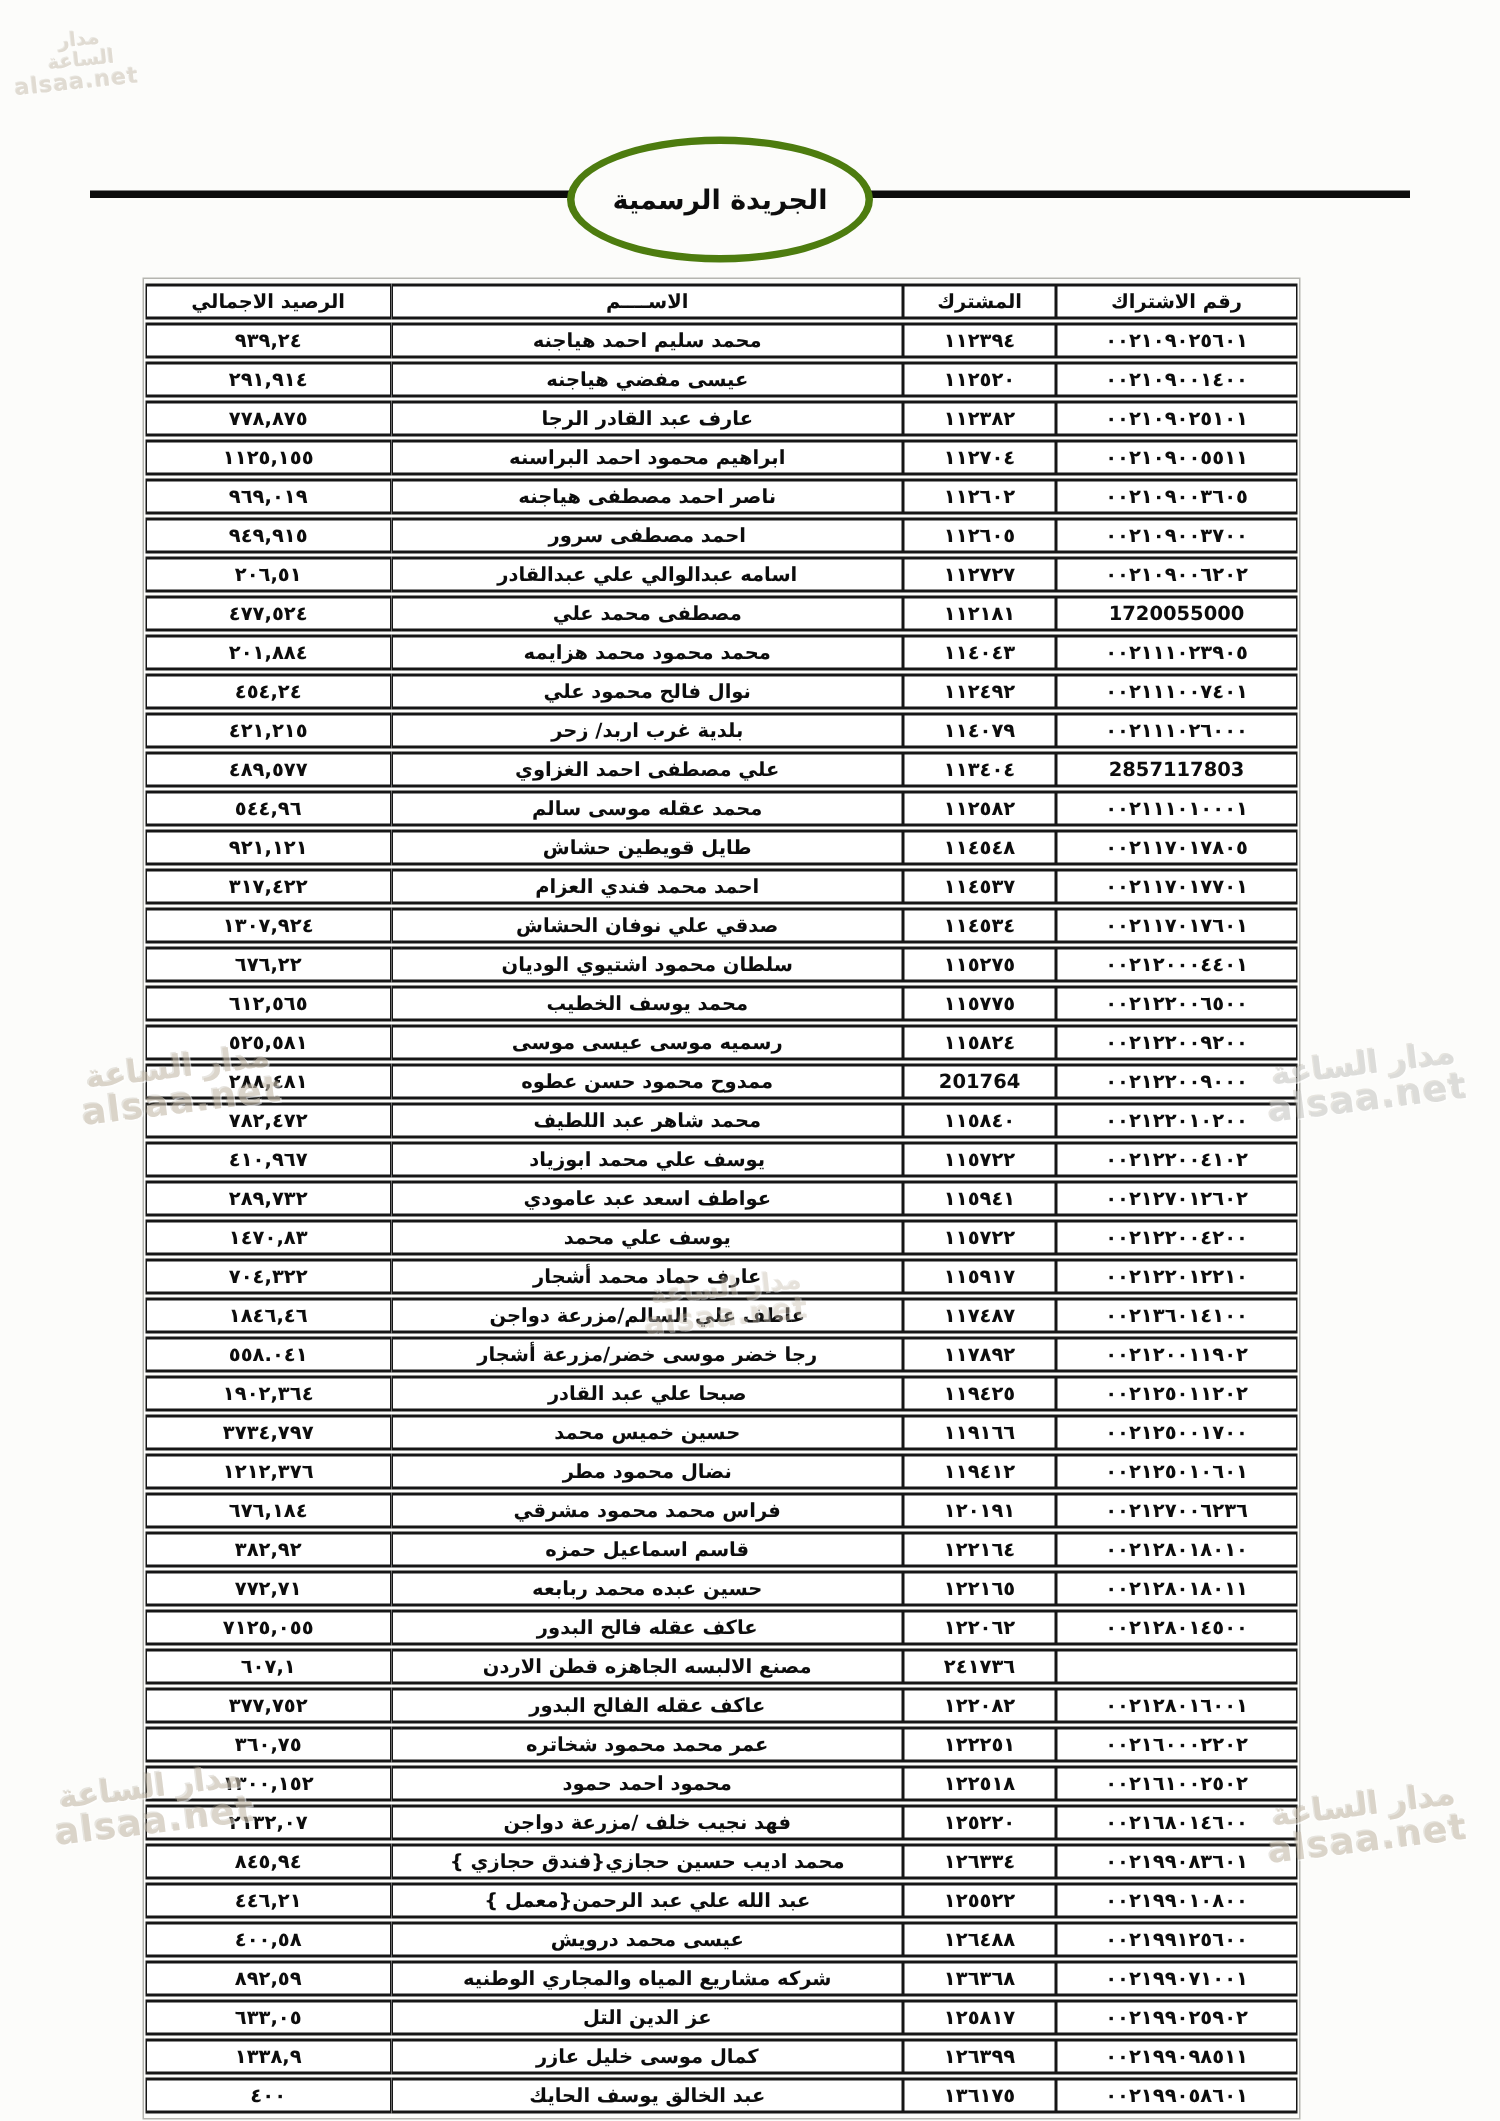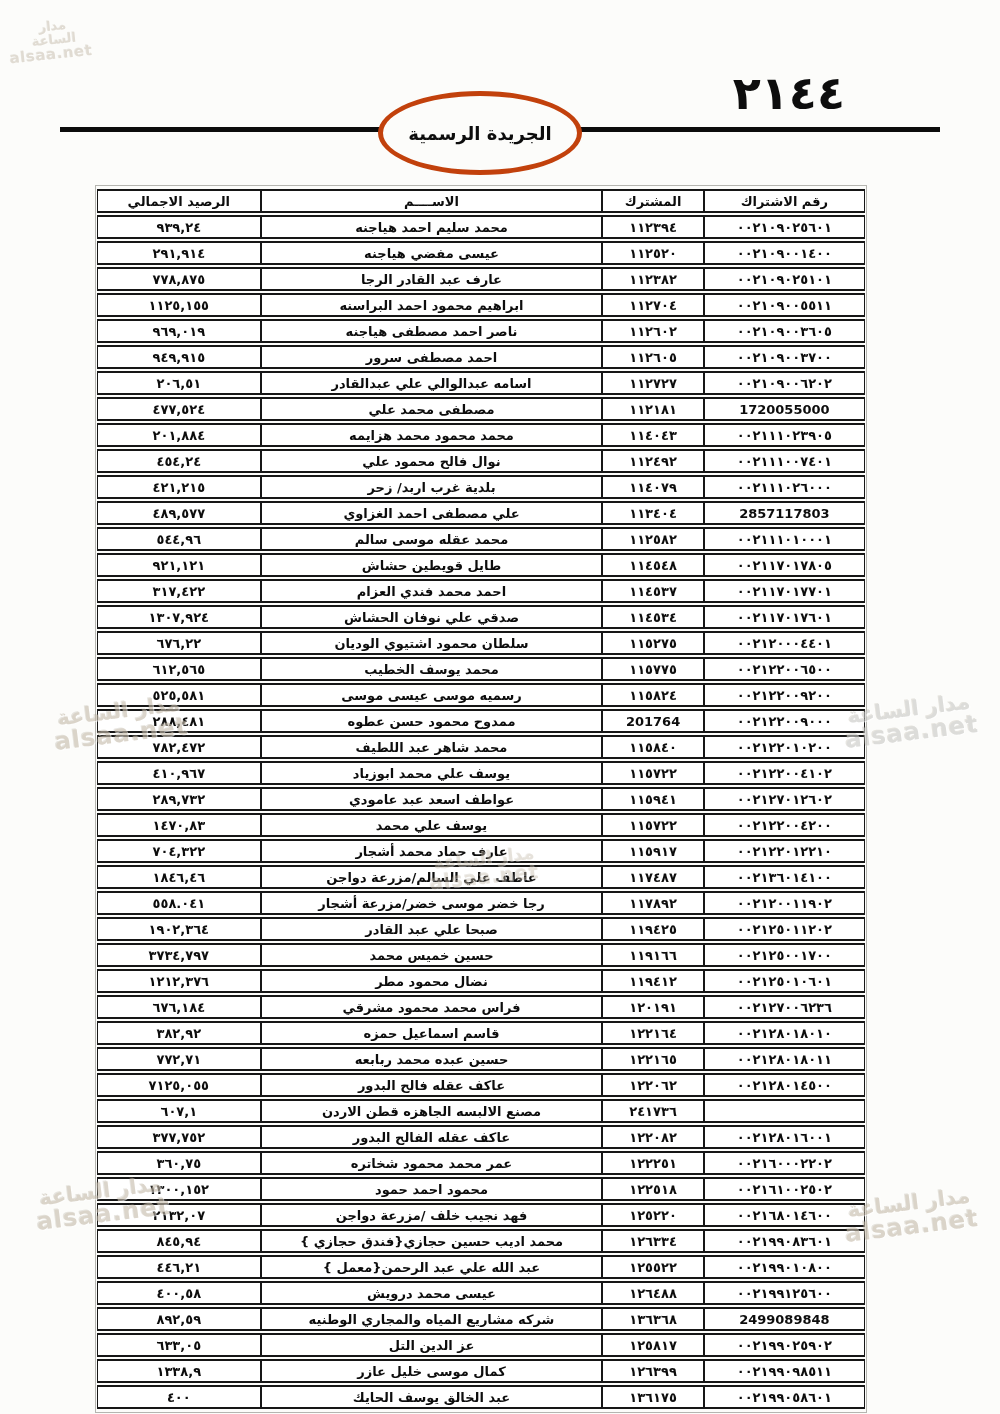--- a/index.html
+++ b/index.html
@@ -20,21 +20,21 @@
     font-size:46px; font-weight:bold; letter-spacing:2px;
   }
   .rule{
     position:absolute; top:127px; left:60px; width:880px; height:5px;
     background:#0c0c0c;
   }
   .banner-oval{
     position:absolute; top:91px; left:378px;
     width:194px; height:74px;
     background:#fcfcfa;
-    border:5px solid #c2410c;
+    border:5px solid #4d7c0f;
     border-radius:50%;
     display:flex; align-items:center; justify-content:center;
     font-size:18px;
   }
   
   .table-wrap{
     position:absolute; top:185px; left:95px; width:768px;
     border:1px solid #b5b5b0;
     padding:1px;
     background:#fcfcfa;
@@ -83,21 +83,20 @@
   .wm-right1{top:698px; left:828px; width:165px; color:#c9c9c6;}
   .wm-center{top:845px; left:420px; width:130px; transform:rotate(-6deg) scale(.82); opacity:.42;}
   .wm-left2{top:1180px; left:2px; width:200px;}
   .wm-right2{top:1192px; left:828px; width:165px;}
 </style>
 </head>
 <body>
 
 <div class="page">
 
-  <div class="page-number">٢١٤٤</div>
 
   <div class="rule"></div>
   <div class="banner-oval">
     <span>الجريدة الرسمية</span>
   </div>
 
   <div class="wm wm-topcorner">
     <span class="l1">مدار الساعة</span>
     <span class="l2">alsaa.net</span>
   </div>
@@ -385,21 +384,21 @@
             <td>عبد الله علي عبد الرحمن{معمل }</td>
             <td>٤٤٦,٢١</td>
           </tr>
           <tr>
             <td>٠٠٢١٩٩١٢٥٦٠٠</td>
             <td>١٢٦٤٨٨</td>
             <td>عيسى محمد درويش</td>
             <td>٤٠٠,٥٨</td>
           </tr>
           <tr>
-            <td>2499089848</td>
+            <td>٠٠٢١٩٩٠٧١٠٠١</td>
             <td>١٣٦٣٦٨</td>
             <td>شركه مشاريع المياه والمجاري الوطنيه</td>
             <td>٨٩٢,٥٩</td>
           </tr>
           <tr>
             <td>٠٠٢١٩٩٠٢٥٩٠٢</td>
             <td>١٢٥٨١٧</td>
             <td>عز الدين التل</td>
             <td>٦٣٣,٠٥</td>
           </tr>

